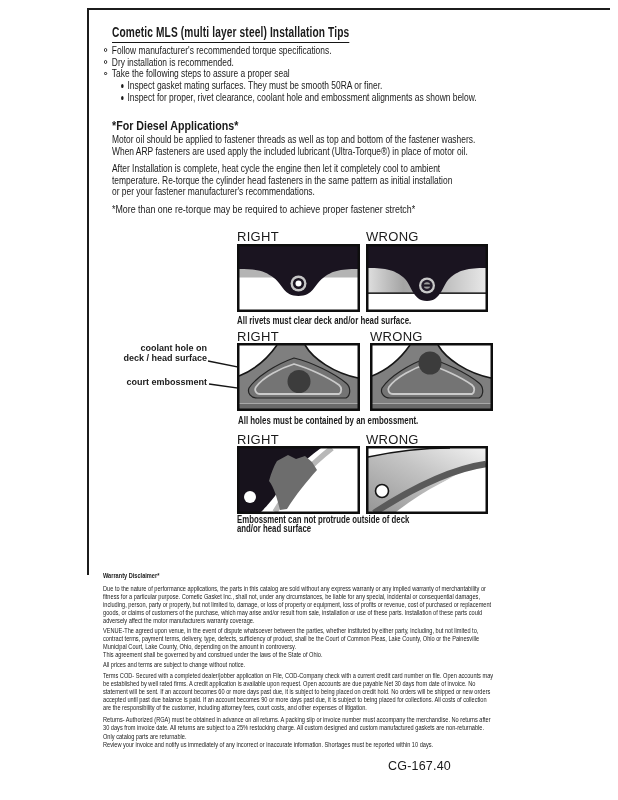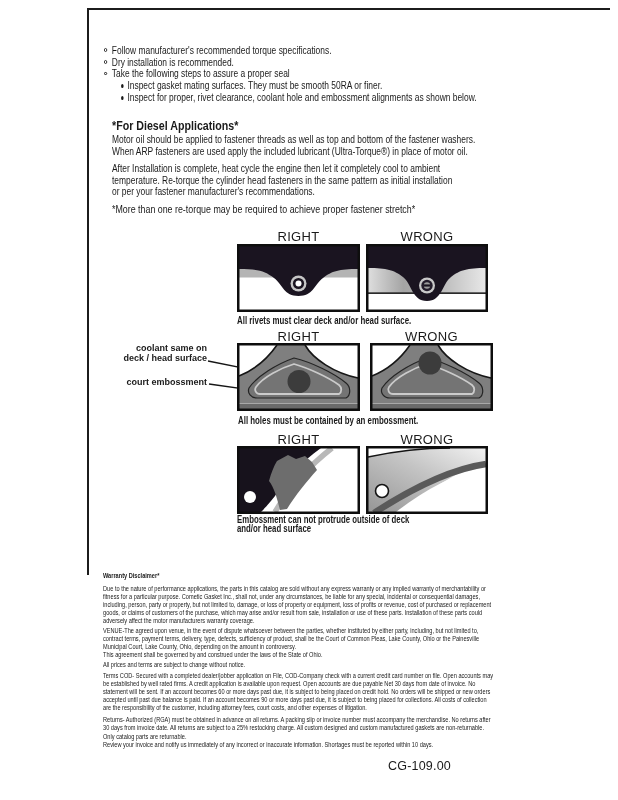--- a/index.html
+++ b/index.html
@@ -28,21 +28,21 @@
     position:absolute;left:0;top:3.2px;width:3.8px;height:3.8px;
     border:1px solid #1a1a1a;border-radius:50%;box-sizing:border-box;background:#fff;
   }
   .srow{position:relative;padding-left:8px;margin-left:22px;white-space:nowrap;}
   .srow .dot{
     position:absolute;left:0;top:4.3px;width:3.4px;height:3.4px;
     border-radius:50%;background:#1a1a1a;
   }
   .h2{font-size:13px;font-weight:bold;white-space:nowrap;}
   .para{font-size:10.8px;line-height:11.6px;width:520px;}
-  .rwlabel{font-size:13px;letter-spacing:.3px;text-align:center;white-space:nowrap;}
+  .rwlabel{font-size:13px;letter-spacing:.3px;text-align:left;white-space:nowrap;}
   .cap{font-size:10.5px;font-weight:bold;white-space:nowrap;width:400px;}
   .cap2{font-size:10.4px;font-weight:bold;line-height:9.4px;width:400px;}
   .callout{font-size:9px;font-weight:bold;line-height:9.6px;text-align:right;width:95px;}
   .disc{font-size:6.4px;line-height:8px;width:489px;color:#222;}
   .disc p{margin:0;}
   .disc .dp1{margin-top:5px;}
   .disc .dp2{margin-top:2px;}
   .disc .dp3{margin-top:2px;}
   .disc .dp4{margin-top:3px;}
   .disc .dp5{margin-top:4px;}
@@ -52,20 +52,23 @@
   svg{display:block;}
 </style>
 </head>
 <body>
 
 <div class="page">
 
   <div class="abs rule" style="left:87px;top:8px;width:523px;height:1.6px;"></div>
   <div class="abs rule" style="left:87px;top:8px;width:1.6px;height:567px;"></div>
 
+  <div class="abs" style="left:112px;top:23px;">
+    <span class="title cx cx66">Cometic MLS (multi layer steel) Installation Tips</span>
+  </div>
 
   <div class="abs bullets cx cx78" style="left:104px;top:45px;">
     <div class="brow">
       <span class="ring"></span>
       <span>Follow manufacturer's recommended torque specifications.</span>
     </div>
     <div class="brow">
       <span class="ring"></span>
       <span>Dry installation is recommended.</span>
     </div>
@@ -122,21 +125,21 @@
     <circle cx="61" cy="41.5" r="3.2" fill="#9c9c9c"></circle>
     <rect x="57.4" y="40.4" width="7.2" height="2.2" fill="#1a1420"></rect>
     <rect x="1.25" y="1.25" width="119.5" height="65.5" fill="none" stroke="#0e0e0e" stroke-width="2.5"></rect>
   </svg>
 
   <div class="abs cap cx cx75" style="left:237px;top:314px;">All rivets must clear deck and/or head surface.</div>
 
   <div class="abs rwlabel" style="left:237px;top:329px;width:123px;">RIGHT</div>
   <div class="abs rwlabel" style="left:370px;top:329px;width:123px;">WRONG</div>
 
-  <div class="abs callout pre" style="left:112px;top:344px;">coolant same on
+  <div class="abs callout pre" style="left:112px;top:344px;">coolant hole on
 deck / head surface</div>
   <div class="abs callout" style="left:112px;top:378px;">court embossment</div>
 
   <svg class="abs" style="left:205px;top:355px;" width="100" height="42" viewBox="0 0 100 42">
     <line x1="3" y1="6" x2="92" y2="24" stroke="#161616" stroke-width="1.3"></line>
     <line x1="4" y1="29" x2="68" y2="38" stroke="#161616" stroke-width="1.3"></line>
   </svg>
 
   <svg class="abs" style="left:237px;top:343px;" width="123" height="68" viewBox="0 0 123 68">
     <rect x="0" y="0" width="123" height="68" fill="#7f7f7f"></rect>
@@ -216,15 +219,15 @@
 be established by well rated firms.  A credit application is available upon request.  Open accounts are due payable Net 30 days from date of invoice.  No
 statement will be sent.  If an account becomes 60 or more days past due, it is subject to being placed on credit hold.  No orders will be shipped or new orders
 accepted until past due balance is paid.  If an account becomes 90 or more days past due, it is subject to being placed for collections.  All costs of collection
 are the responsibility of the customer, including attorney fees, court costs, and other expenses of litigation.</p>
     <p class="dp5 pre">Returns- Authorized (RGA) must be obtained in advance on all returns.  A packing slip or invoice number must accompany the merchandise.  No returns after
 30 days from invoice date.  All returns are subject to a 25% restocking charge.  All custom designed and custom manufactured gaskets are non-returnable.</p>
     <p class="dp6 pre">Only catalog parts are returnable.
 Review your invoice and notify us immediately of any incorrect or inaccurate information.  Shortages must be reported within 10 days.</p>
   </div>
 
-  <div class="abs footer-code" style="left:388px;top:759px;">CG-109.00</div>
+  <div class="abs footer-code" style="left:388px;top:759px;">CG-167.40</div>
 
 </div>
 
 </body></html>

